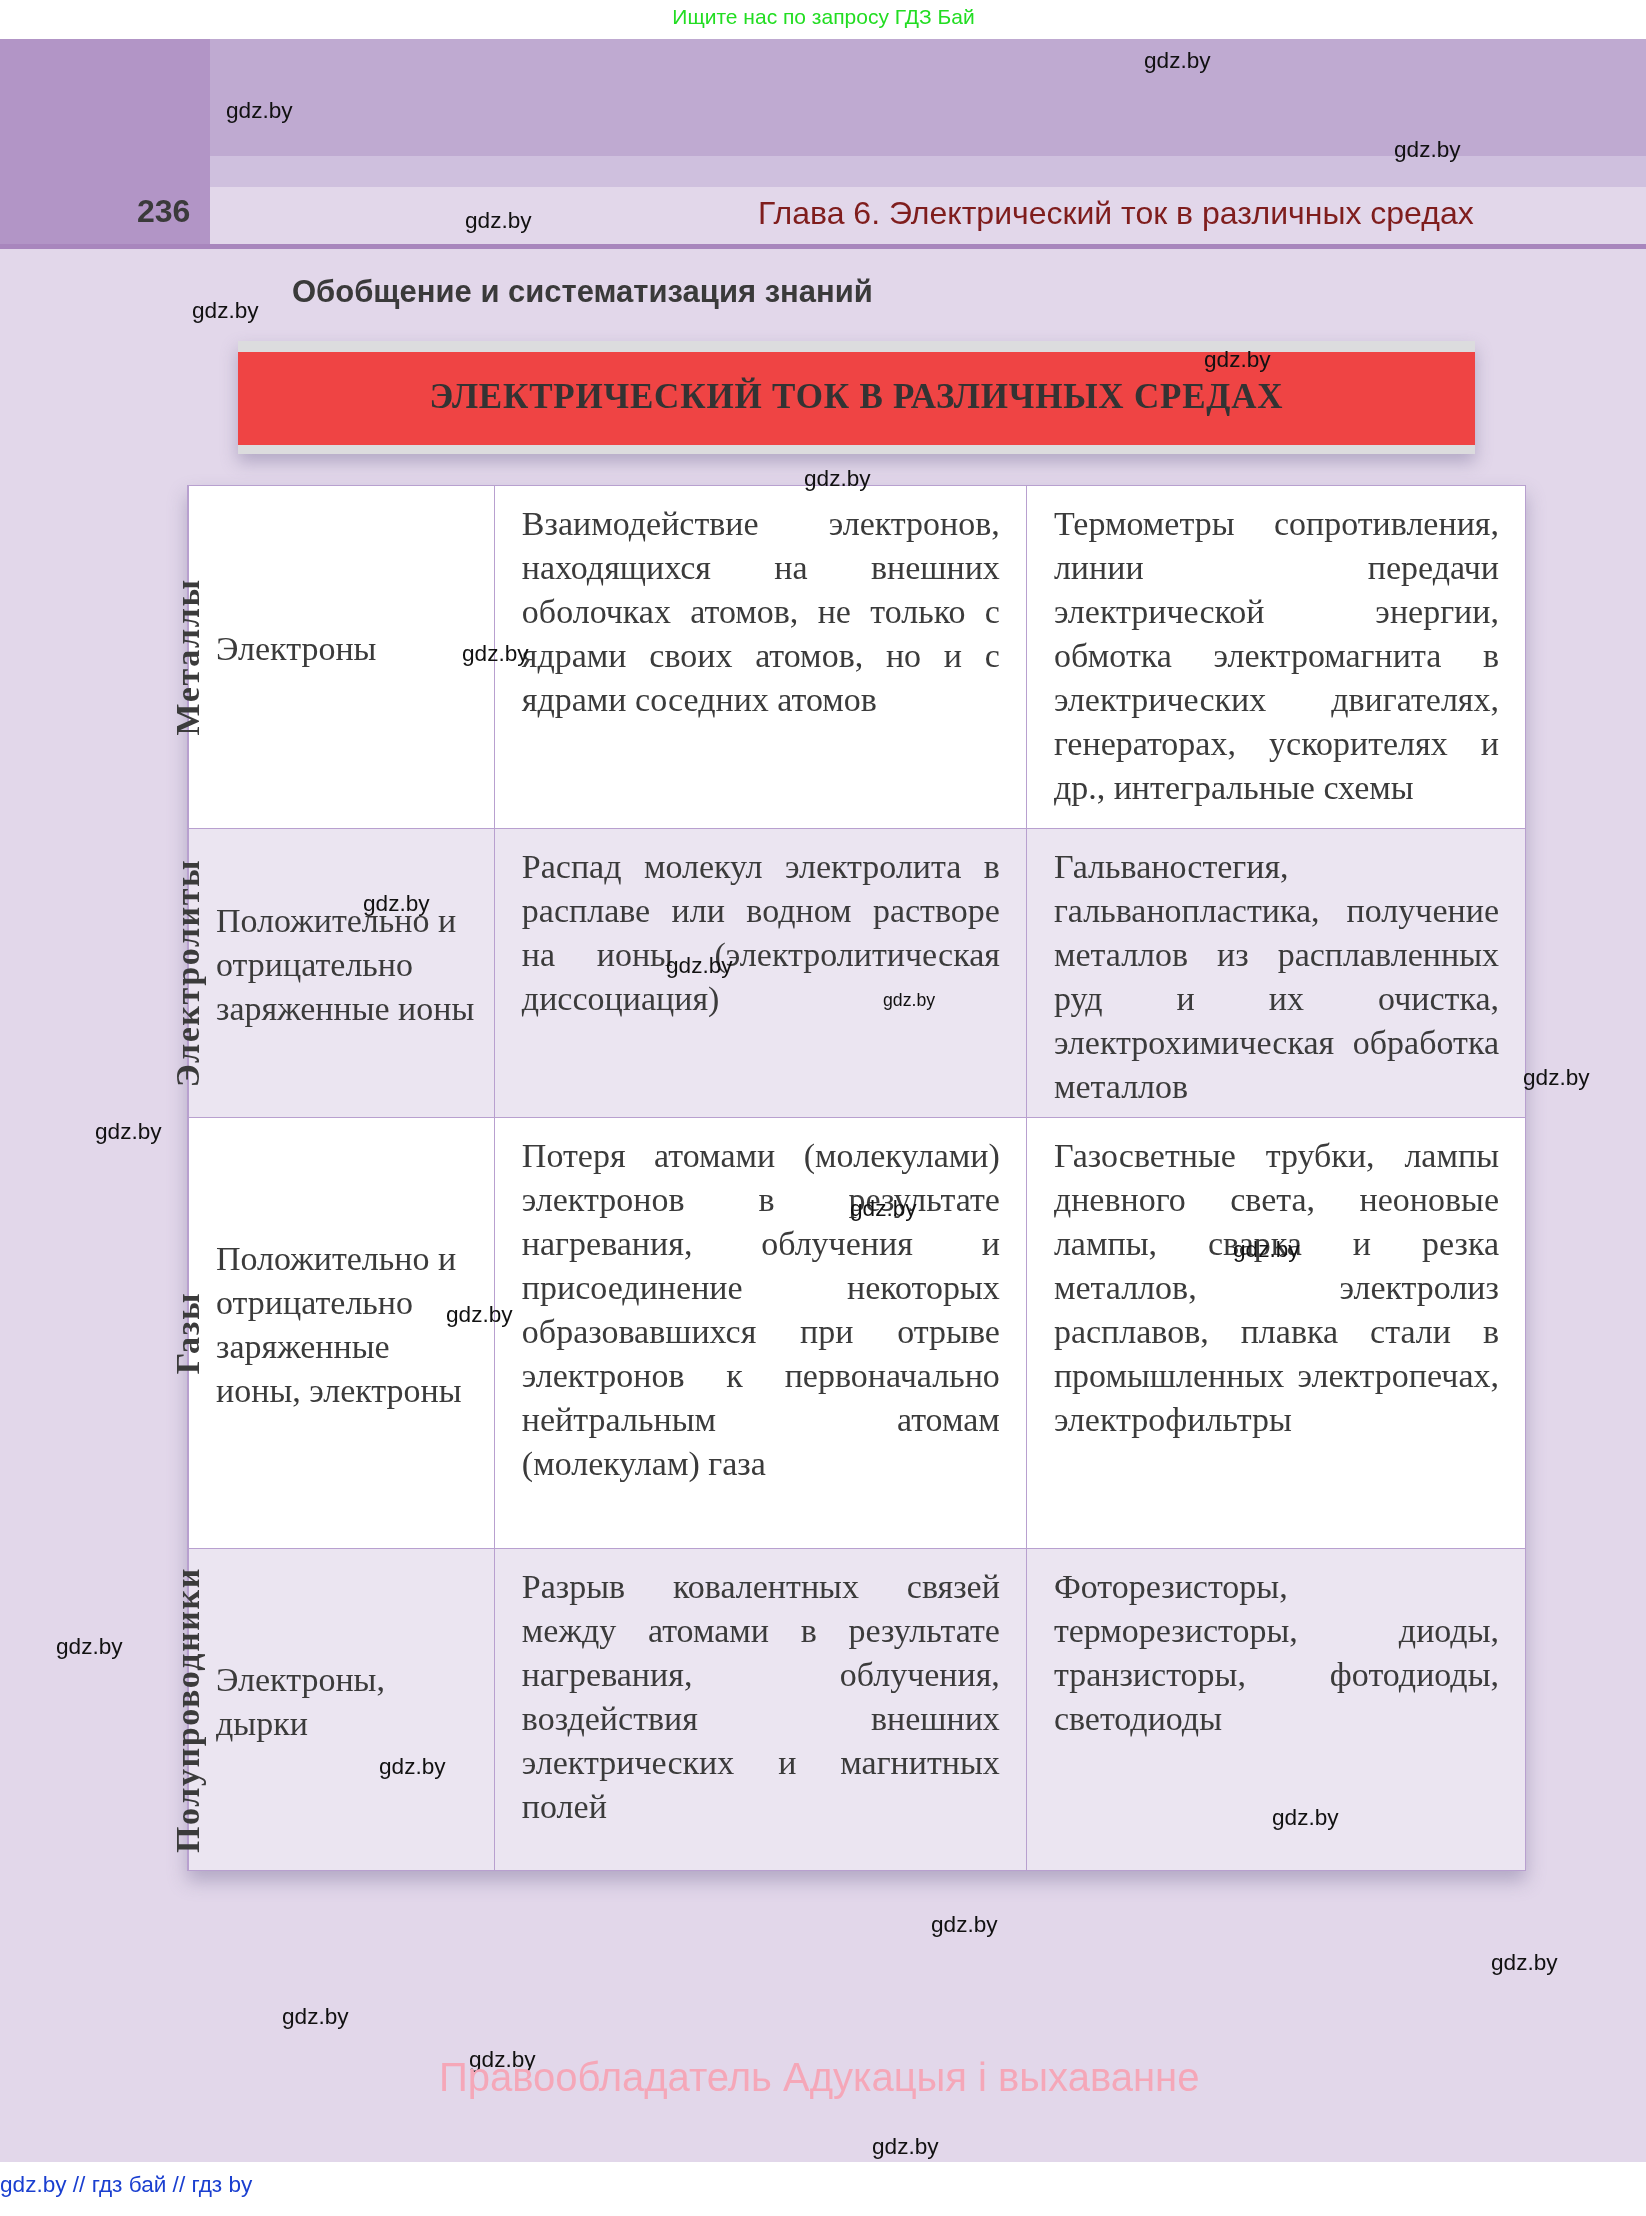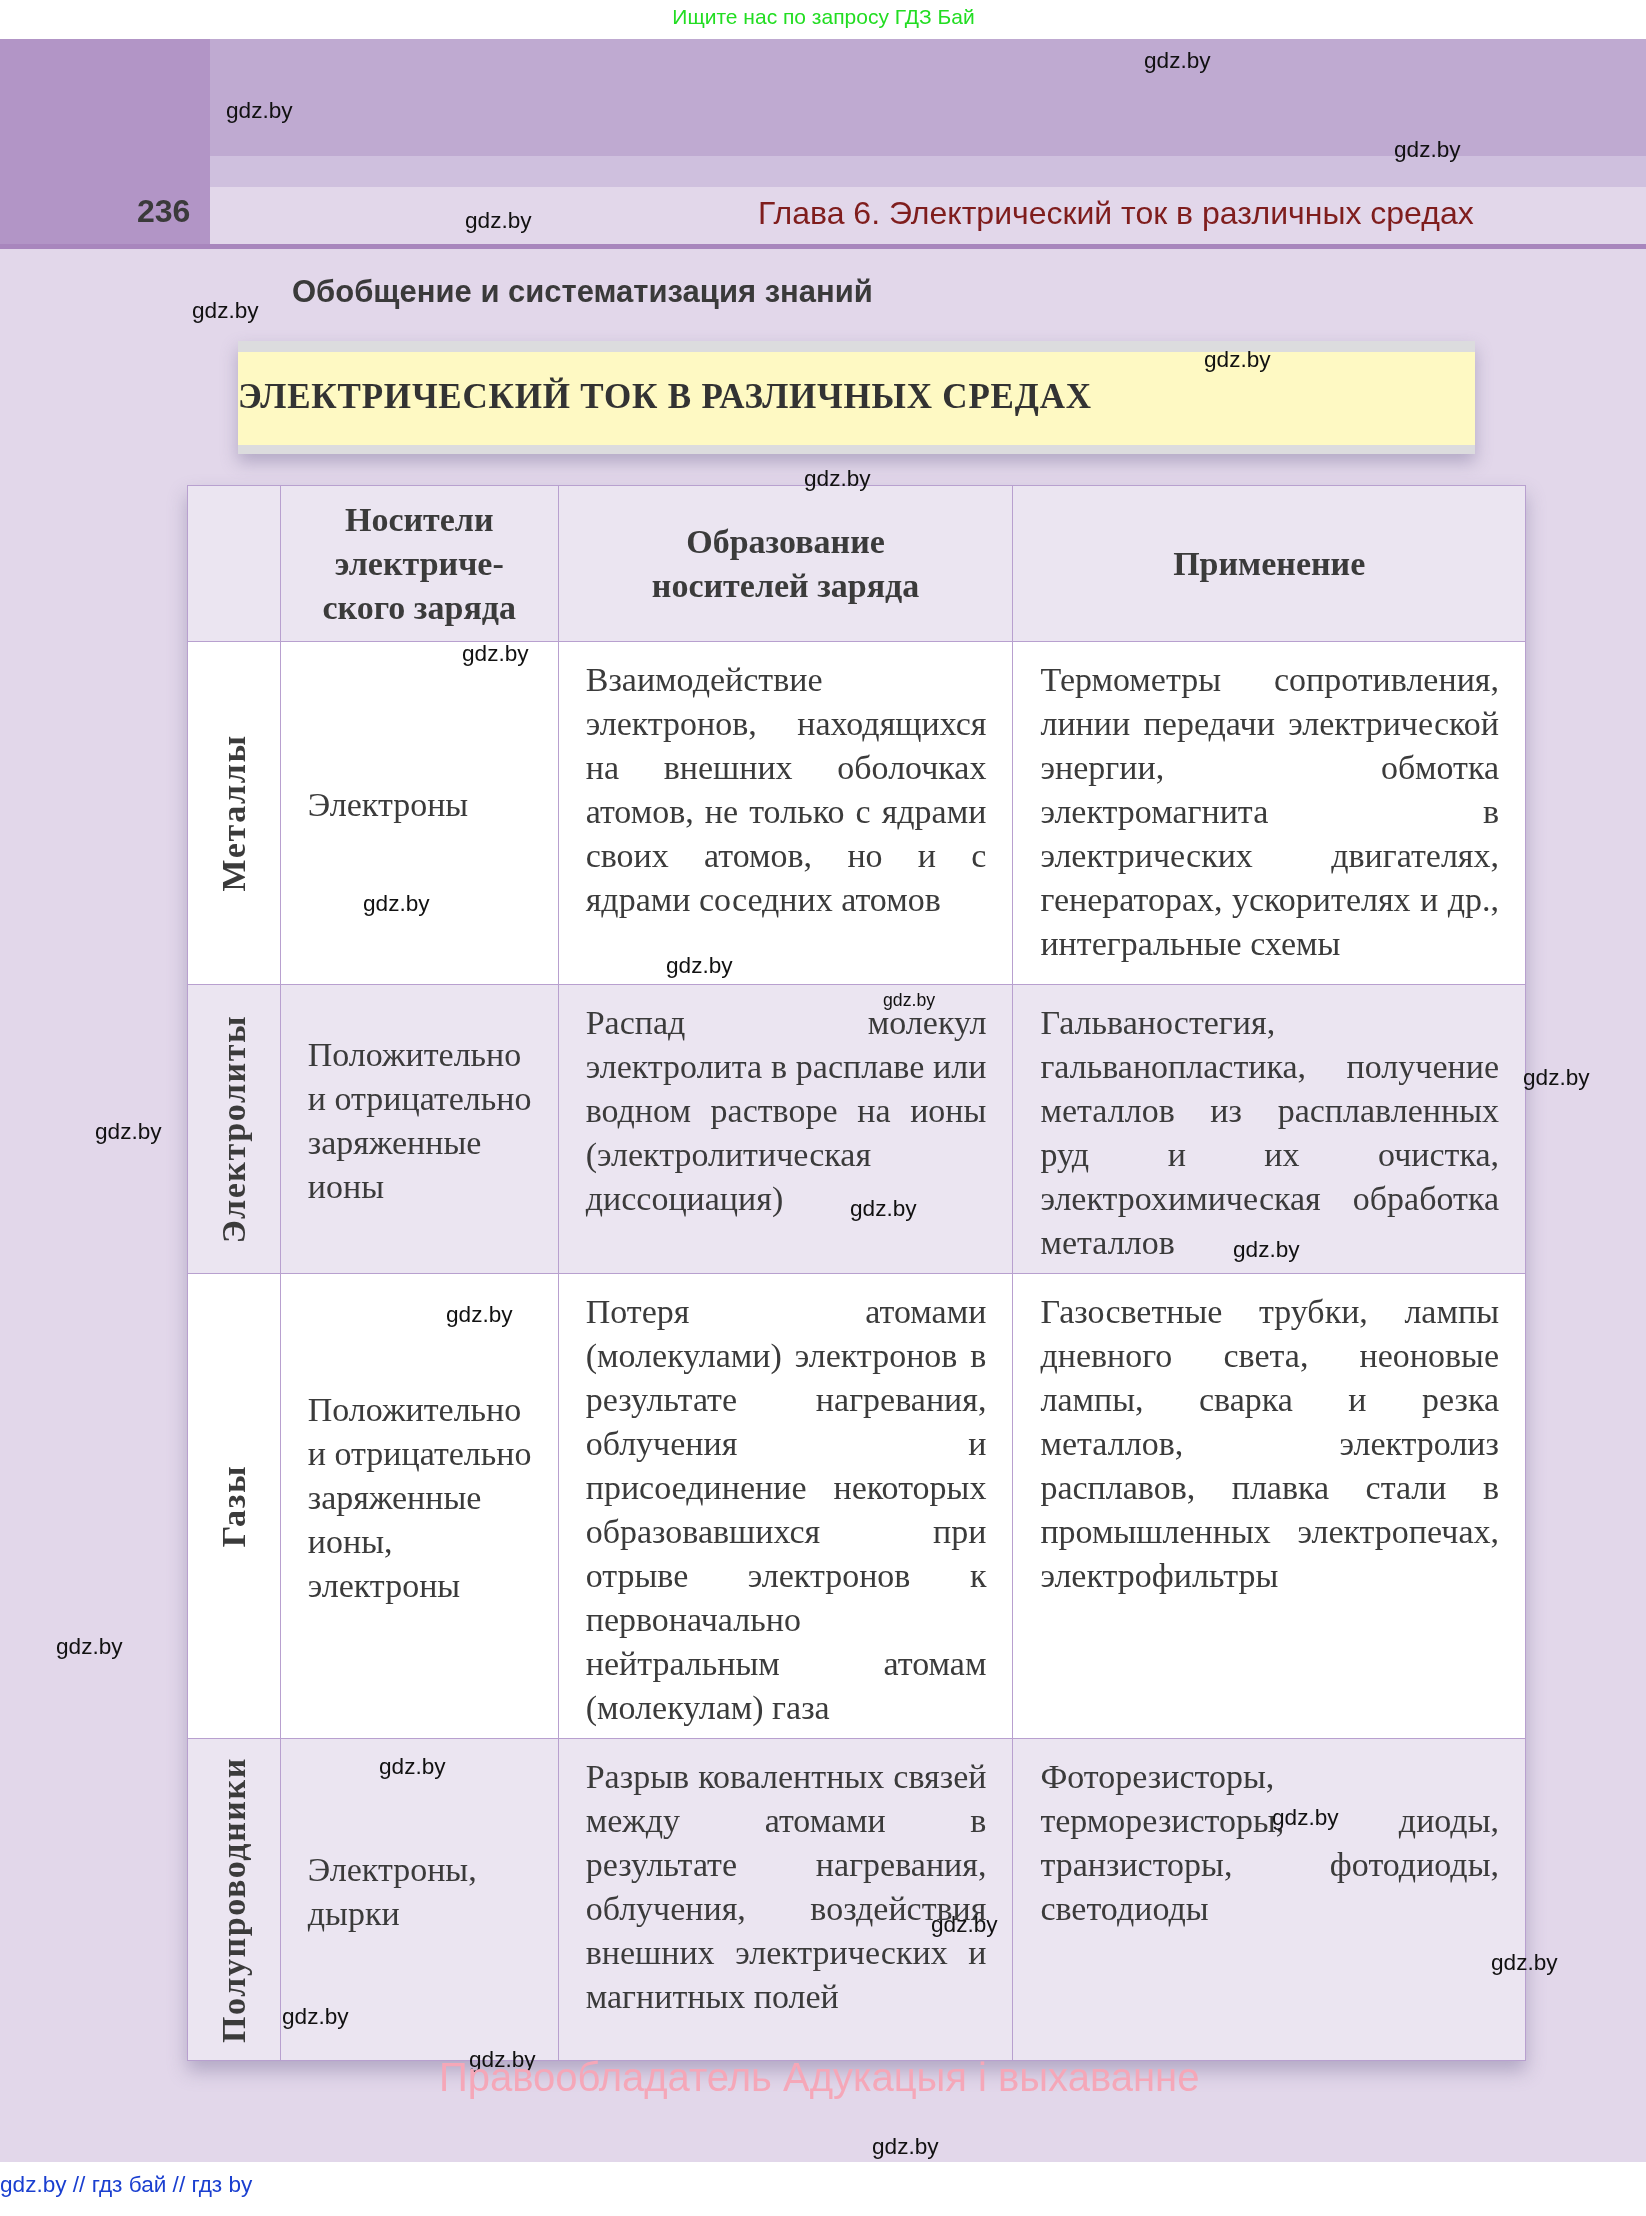--- a/index.html
+++ b/index.html
@@ -8,21 +8,21 @@
 #topbar{top:0;left:0;width:1647px;height:39px;background:#fff;text-align:center;color:#22dd22;font-family:"Liberation Sans",sans-serif;font-size:21px;line-height:34px}
 #page{top:39px;left:0;width:1647px;height:2123px;background:#e2d7ea}
 #hdr-side{top:39px;left:0;width:210px;height:205px;background:#b295c6}
 #hdr-top{top:39px;left:210px;width:1437px;height:117px;background:#bfaad1}
 #hdr-mid{top:156px;left:210px;width:1437px;height:31px;background:#cfc0de}
 #hdr-band{top:187px;left:210px;width:1437px;height:57px;background:#e2d7ea}
 #hdr-line{top:244px;left:0;width:1647px;height:4.8px;background:#a886bd}
 #pnum{top:193px;left:137px;font-family:"Liberation Sans",sans-serif;font-weight:bold;font-size:32px;color:#3a3a3a}
 #chap{top:195px;left:758px;font-family:"Liberation Sans",sans-serif;font-size:32px;color:#7f1d1d}
 #sect{top:274px;left:292px;font-family:"Liberation Sans",sans-serif;font-weight:bold;font-size:31px;color:#3a3a3a}
-#tbox{top:341px;left:238px;width:1237px;height:113px;background:#fef9c3;box-shadow:0 8px 16px rgba(120,110,150,.45);border-top:11.3px solid #dcdcde;border-bottom:9.7px solid #dcdcde;text-align:left;font-size:35px;font-weight:bold;color:#333;line-height:89px;letter-spacing:0.8px}
+#tbox{top:341px;left:238px;width:1237px;height:113px;background:#ef4444;box-shadow:0 8px 16px rgba(120,110,150,.45);border-top:11.3px solid #dcdcde;border-bottom:9.7px solid #dcdcde;text-align:center;font-size:35px;font-weight:bold;color:#333;line-height:89px;letter-spacing:0.8px}
 #table{top:485px;left:187px;width:1339px;border-collapse:collapse;box-shadow:0 9.7px 17.7px rgba(120,110,150,.45)}
 #table td,#table th{border:1.6px solid #b8a0cf;vertical-align:top;font-size:34px;line-height:44px;color:#3b3b3b;font-weight:normal}
 #table th{background:#ebe5f1;font-weight:bold;text-align:center;vertical-align:middle;height:156px}
 .c0{width:93px}.c1{width:278px}.c2{width:455px}.c3{width:513px}
 .rh{position:relative}
 .rh span{position:absolute;left:50%;top:50%;transform:translate(-50%,-50%) rotate(-90deg);white-space:nowrap;font-weight:bold;font-size:34px;letter-spacing:1.6px;color:#3b3b3b}
 td.txt{padding:16px 26px 8px 27px;text-align:justify}
 td.mid{vertical-align:middle !important;padding:0 16px 16px 27px}
 tr.w td{background:#fff}
 tr.l td{background:#ebe5f1}
@@ -40,26 +40,20 @@
 <div id="hdr-mid" class="abs"></div>
 <div id="hdr-band" class="abs"></div>
 <div id="hdr-line" class="abs"></div>
 <div id="pnum" class="abs">236</div>
 <div id="chap" class="abs">Глава 6. Электрический ток в различных средах</div>
 <div id="sect" class="abs">Обобщение и систематизация знаний</div>
 <div id="tbox" class="abs">ЭЛЕКТРИЧЕСКИЙ ТОК В РАЗЛИЧНЫХ СРЕДАХ</div>
 
 <table id="table" class="abs">
   <tbody>
-      <tr>
-    <th class="c0"></th>
-    <th class="c1" style="padding:0 24px">Носители электриче-ского заряда</th>
-    <th class="c2" style="padding:0 73px">Образование носителей заряда</th>
-    <th class="c3">Применение</th>
-  </tr>
   <tr class="w" style="height:343px">
     <td class="rh">
           <span>Металлы</span>
         </td>
     <td class="mid">Электроны</td>
     <td class="txt">Взаимодействие электронов, находящихся на внешних оболочках атомов, не только с ядрами своих атомов, но и с ядрами соседних атомов</td>
     <td class="txt">Термометры сопротивления, линии передачи электрической энергии, обмотка электромагнита в электрических двигателях, генераторах, ускорителях и др., интегральные схемы</td>
   </tr>
   <tr class="l" style="height:258px">
     <td class="rh">

